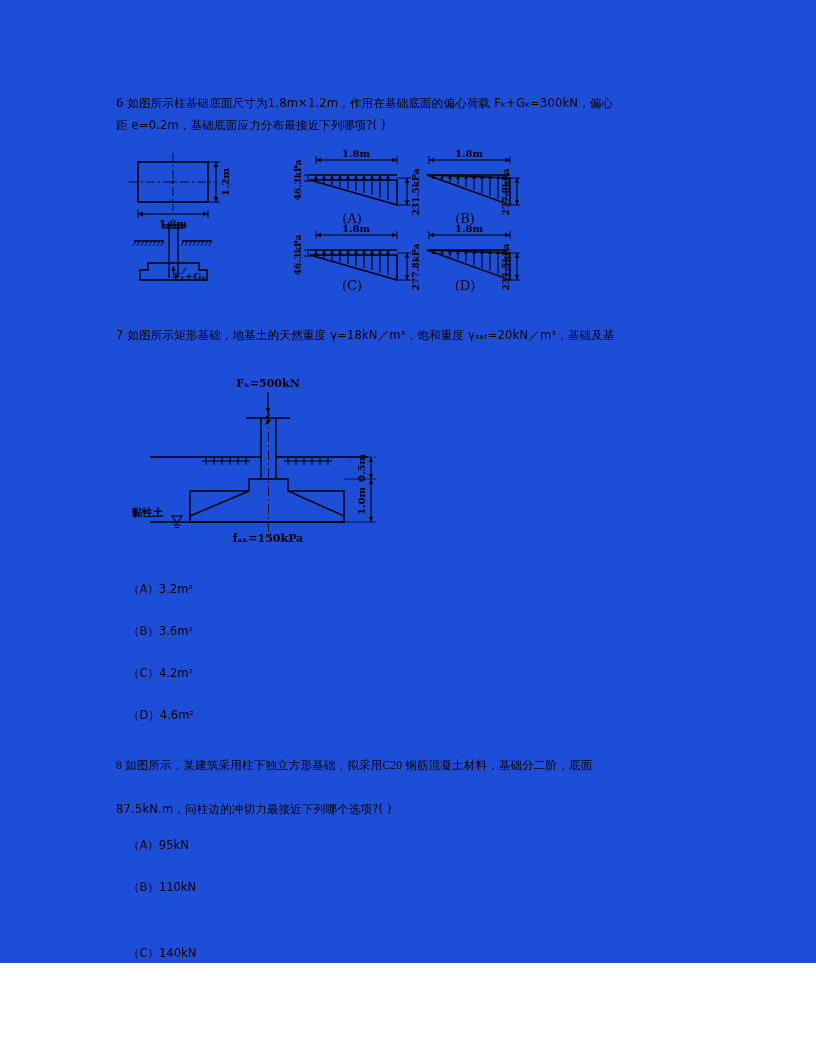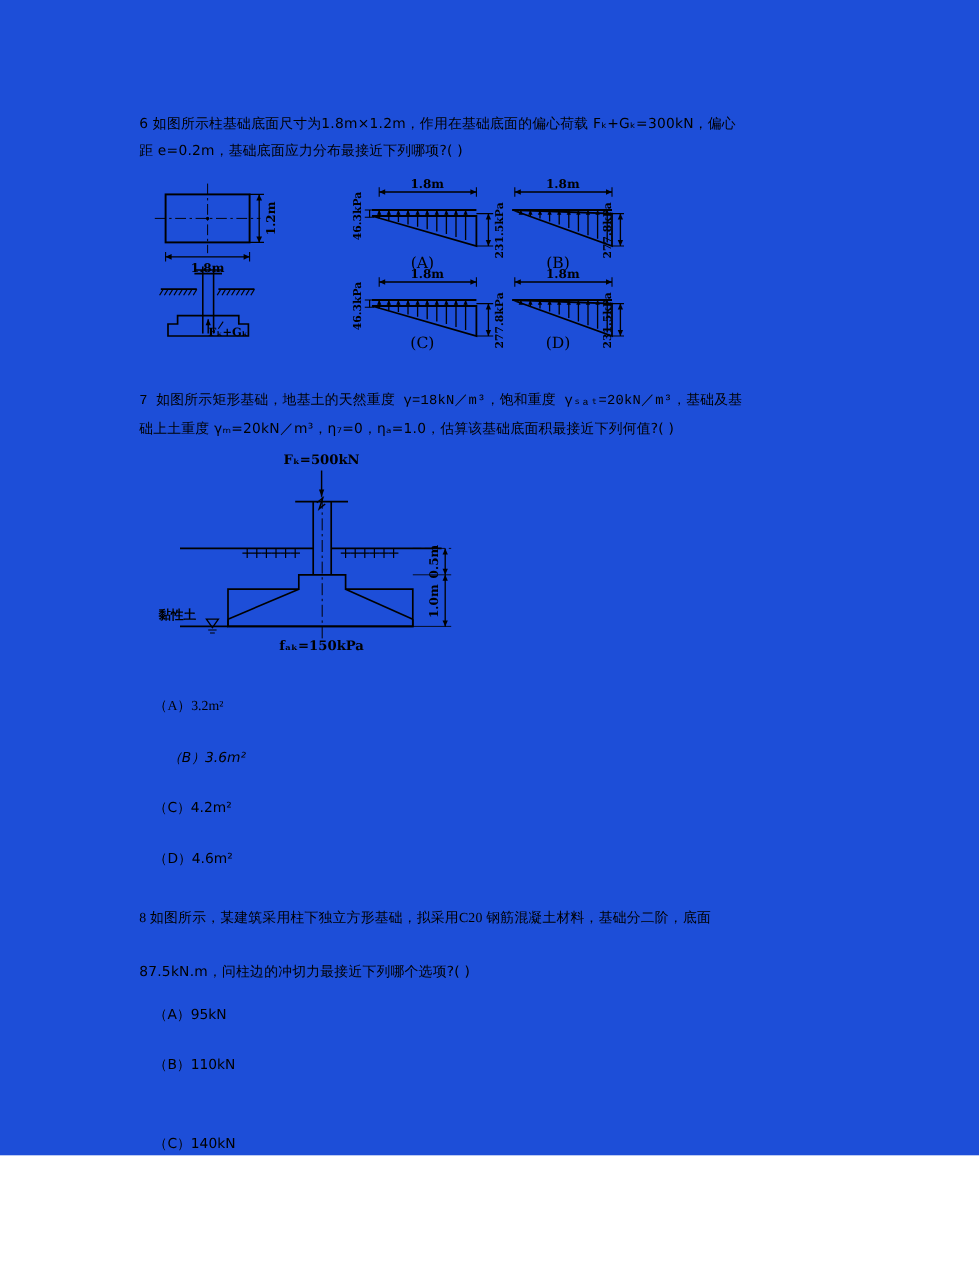--- a/index.html
+++ b/index.html
@@ -306,22 +306,21 @@
           <path d="M397,105 L394.8,110 L399.2,110 Z" fill="#000" stroke="none"></path>
           <path d="M397,132 L394.8,127 L399.2,127 Z" fill="#000" stroke="none"></path>
         </g>
         <text x="349" y="84" font-family="'DejaVu Serif','Liberation Serif',serif" font-size="10" font-weight="bold" text-anchor="middle">1.8m</text>
         <text x="0" y="0" class="vlabel" font-size="9" text-anchor="middle" transform="translate(389,119) rotate(-90)">231.5kPa</text>
         <text x="345" y="142" font-family="'DejaVu Serif','Liberation Serif',serif" font-size="13" text-anchor="middle">(D)</text>
       </g>
     </svg>
   </div>
 
-  <div class="qtext" style="left:116px; top:324px; width:615px;font-family:Liberation Mono, monospace;">7 如图所示矩形基础，地基土的天然重度 γ=18kN／m³，饱和重度 γₛₐₜ=20kN／m³，基础及基</div>
-  <div class="qtext" style="left:116px; top:346px; width:615px;">础上土重度 γₘ=20kN／m³，η₇=0，ηₐ=1.0，估算该基础底面积最接近下列何值?( )</div>
+  <div class="qtext" style="left:116px; top:324px; width:615px;">7 如图所示矩形基础，地基土的天然重度 γ=18kN／m³，饱和重度 γₛₐₜ=20kN／m³，基础及基</div>
 
   <div class="fig" style="left:128px; top:374px;text-align:center;">
     <svg width="300" height="180" viewBox="0 0 300 180">
       <g stroke="#000" fill="none" stroke-width="1.3">
 
         <line x1="140" y1="18" x2="140" y2="40" stroke-width="1.2"></line>
         <path d="M140,40 L137.8,34 L142.2,34 Z" fill="#000" stroke="none"></path>
 
         <path d="M136,45 L141,41 L138,50 L143,46" stroke-width="1.2"></path>
 
@@ -389,22 +388,22 @@
       </g>
 
       <text x="140" y="13" font-family="'DejaVu Serif','Liberation Serif',serif" font-size="11" font-weight="bold" text-anchor="middle">Fₖ=500kN</text>
       <text x="0" y="0" class="vlabel" font-size="10" text-anchor="middle" transform="translate(237,94) rotate(-90)">0.5m</text>
       <text x="0" y="0" class="vlabel" font-size="10" text-anchor="middle" transform="translate(237,127) rotate(-90)">1.0m</text>
       <text x="4" y="142" font-family="'DejaVu Sans','Liberation Sans',sans-serif" font-size="10.5" font-weight="bold">黏性土</text>
       <text x="140" y="168" font-family="'DejaVu Serif','Liberation Serif',serif" font-size="11" font-weight="bold" text-anchor="middle">fₐₖ=150kPa</text>
     </svg>
   </div>
 
-  <div class="opt" style="left:128px; top:580px;font-family:Liberation Serif, serif;">（A）3.2m²</div>
-  <div class="opt" style="left:140px; top:622px;font-style:italic;">（B）3.6m²</div>
+  <div class="opt" style="left:128px; top:580px;">（A）3.2m²</div>
+  <div class="opt" style="left:128px; top:622px;">（B）3.6m²</div>
   <div class="opt" style="left:128px; top:664px;">（C）4.2m²</div>
   <div class="opt" style="left:128px; top:706px;">（D）4.6m²</div>
 
   <div class="qtext" style="left:116px; top:754px; width:615px;font-family:Liberation Serif, serif;">8 如图所示，某建筑采用柱下独立方形基础，拟采用C20 钢筋混凝土材料，基础分二阶，底面</div>
   <div class="qtext" style="left:116px; top:798px; width:615px;">87.5kN.m，问柱边的冲切力最接近下列哪个选项?( )</div>
 
   <div class="opt" style="left:128px; top:836px;">（A）95kN</div>
   <div class="opt" style="left:128px; top:878px;">（B）110kN</div>
   <div class="opt" style="left:128px; top:920px;margin-top:24px;">（C）140kN</div>
 

